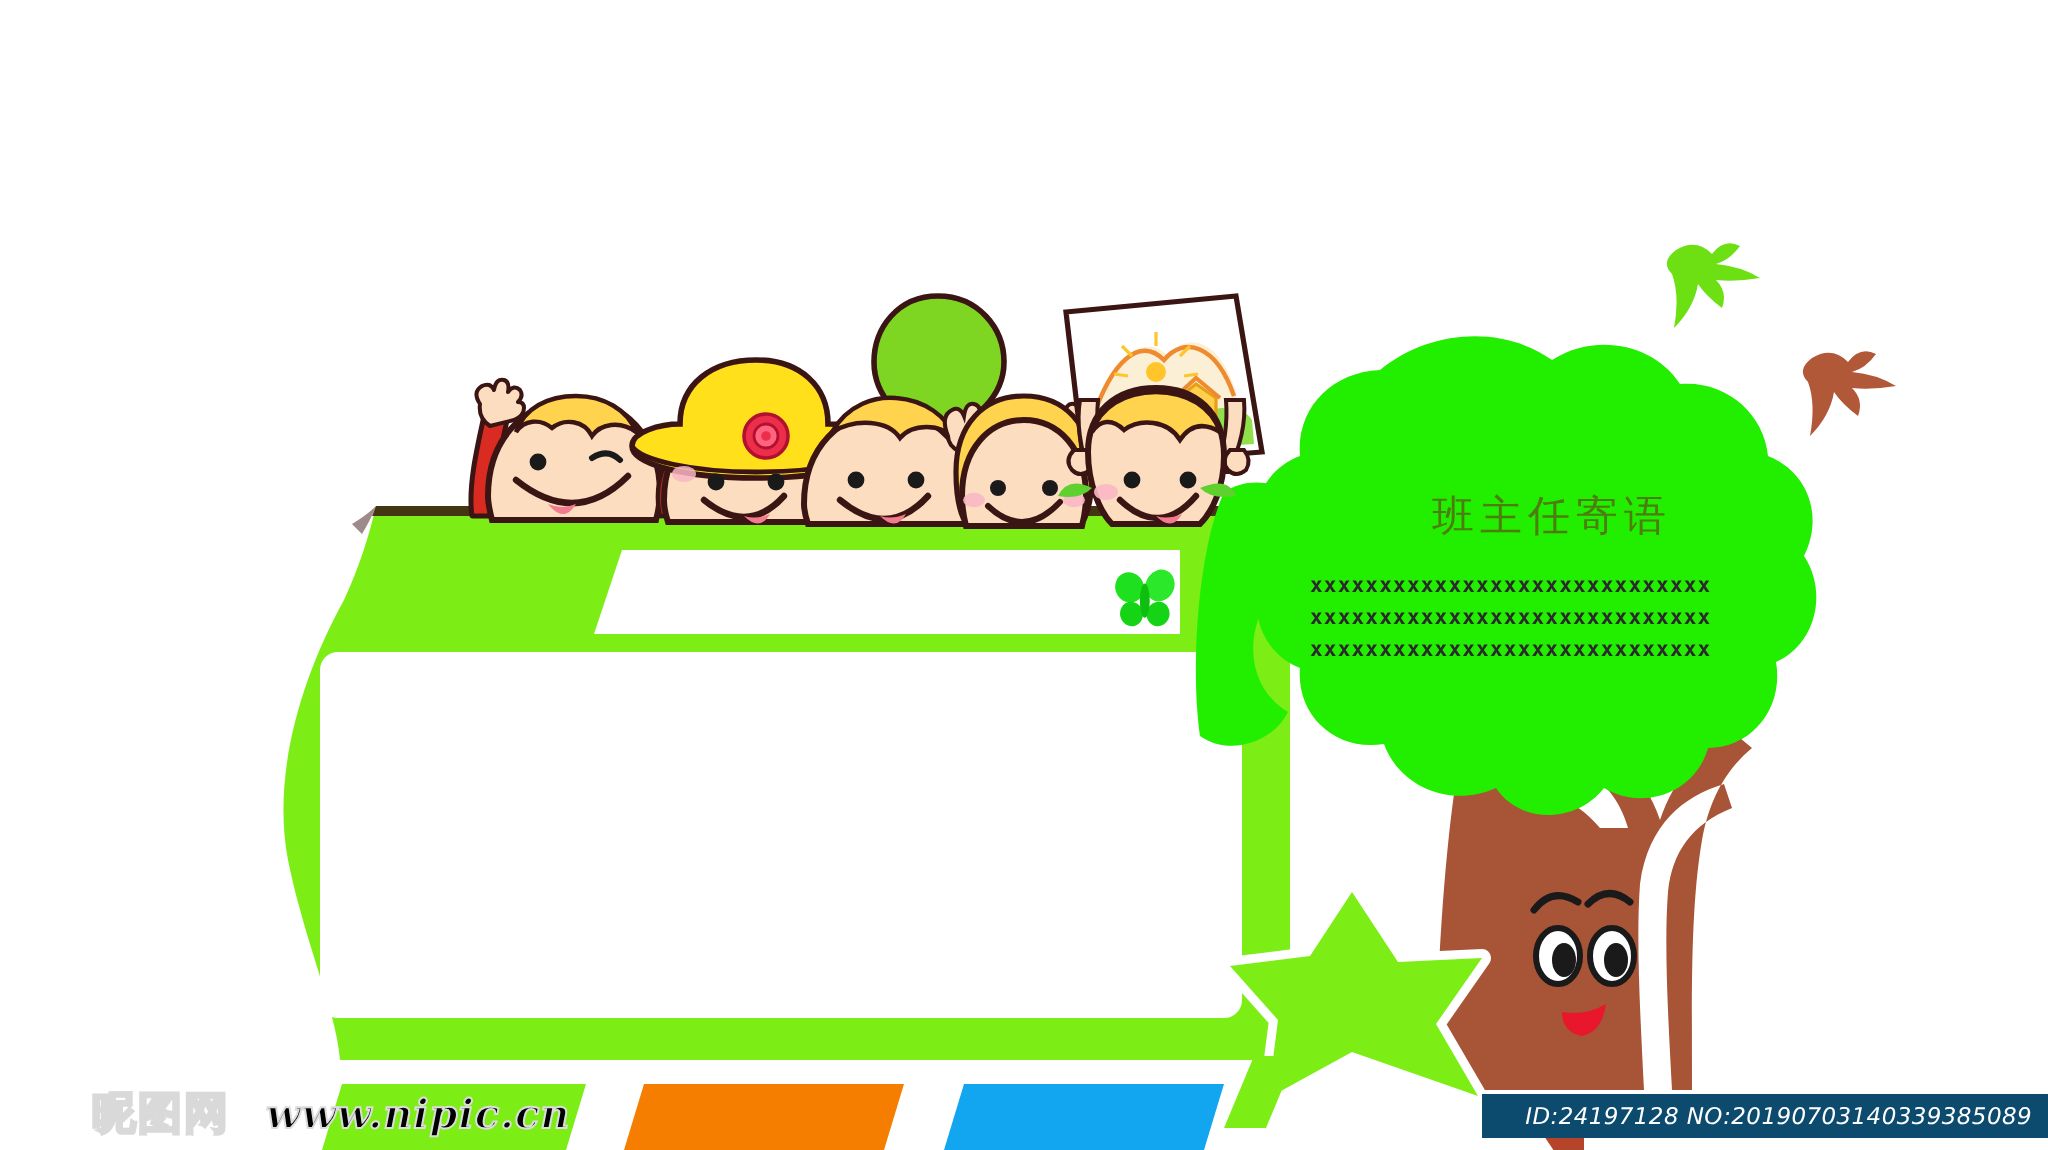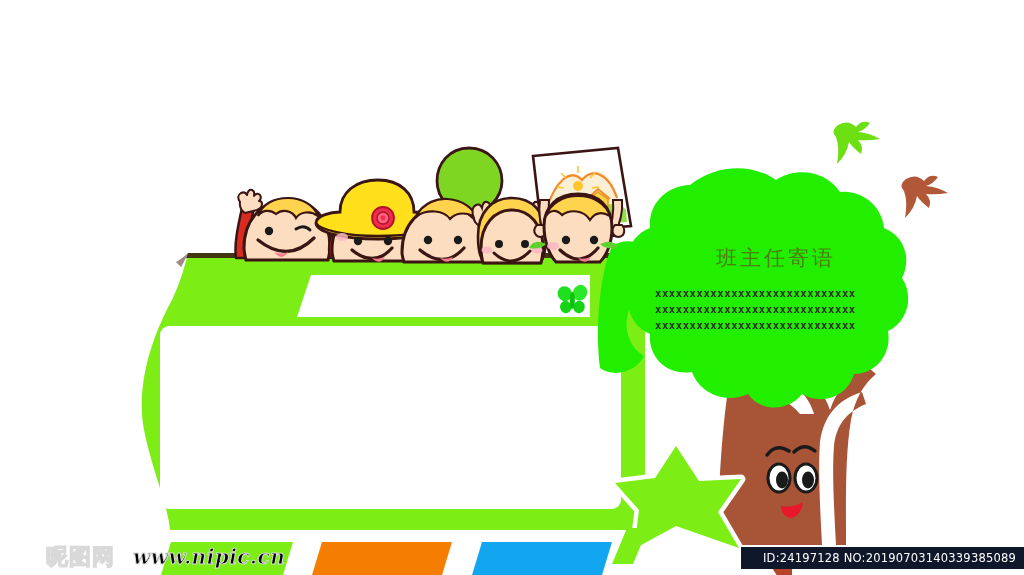--- a/index.html
+++ b/index.html
@@ -74,24 +74,25 @@
     font-style:italic;font-weight:bold;
     font-size:20px;letter-spacing:0.5px;
     color:#000000;
     -webkit-text-stroke:1px #DCDCDC;
   }
 
   
   #id-bar{
     position:absolute;right:0;top:547px;
     height:22px;
-    background:#0f172a;
+    background:#0c4a6e;
     display:flex;align-items:center;
     padding:0 8px 0 22px;
     box-sizing:border-box;
+    font-style:italic;
   }
   #id-bar span{
     color:#FFFFFF;font-size:11.5px;
     font-family:"DejaVu Sans","Liberation Sans",sans-serif;
     white-space:nowrap;letter-spacing:0.2px;
   }
   #id-bar-flag{
     position:absolute;right:232px;top:547px;
     width:34px;height:28px;
     background:#B5442B;

